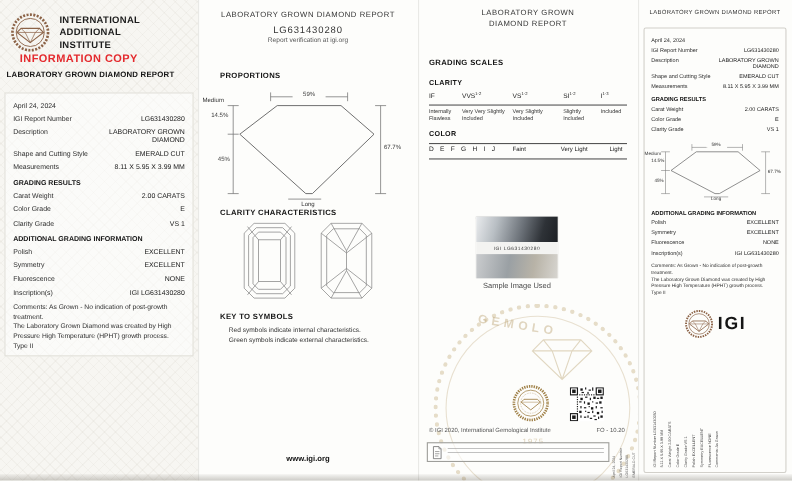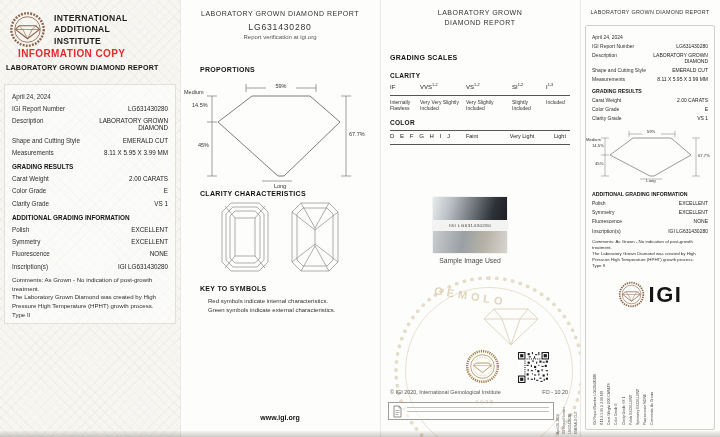--- a/index.html
+++ b/index.html
@@ -86,21 +86,21 @@
   .p4title{position:absolute;top:9px;left:0;width:100%;font-size:5.4px;letter-spacing:.3px;color:#333}
   .p4box{position:absolute;top:25px;left:5px;width:130px;height:405px;box-sizing:border-box;
       border:1px solid #d2d0ca;border-radius:2px;padding:8px 6px 0;font-size:5px}
   .p4 .frow{margin-top:3.6px}
   .p4 .frow .val{max-width:62px}
   .p4 .sec{font-size:5.2px;margin-top:5px}
   .p4prop{position:relative;width:118px;height:56px;margin:8px auto 0}
   .p4prop .plabel{position:absolute;font-size:4.2px;color:#333;white-space:nowrap}
   .p4comments{margin-top:4px;line-height:1.4;white-space:pre-line;font-size:4.4px}
   .p4logo{margin-top:12px;display:flex;align-items:center;justify-content:center;gap:4px}
-  .p4logotext{font-size:22px;font-weight:bold;letter-spacing:1.5px;color:#151515;line-height:1}
+  .p4logotext{font-size:16px;font-weight:bold;letter-spacing:1.5px;color:#151515;line-height:1}
   .p4stub{position:absolute;bottom:4px;left:6px;right:4px;height:62px;
       writing-mode:vertical-rl;transform:rotate(180deg);
       font-size:3.4px;line-height:2.1;color:#444;overflow:hidden}
 </style>
 </head>
 <body>
 
 <div class="sheet">
 
   <section class="panel p1">

